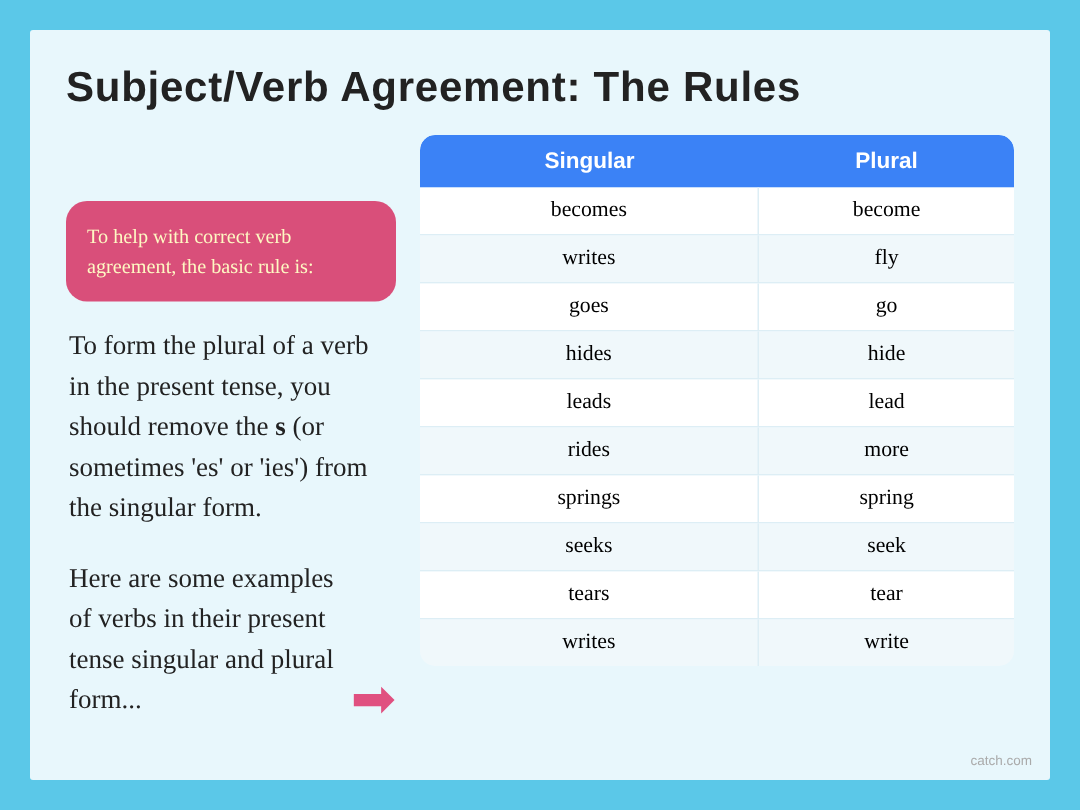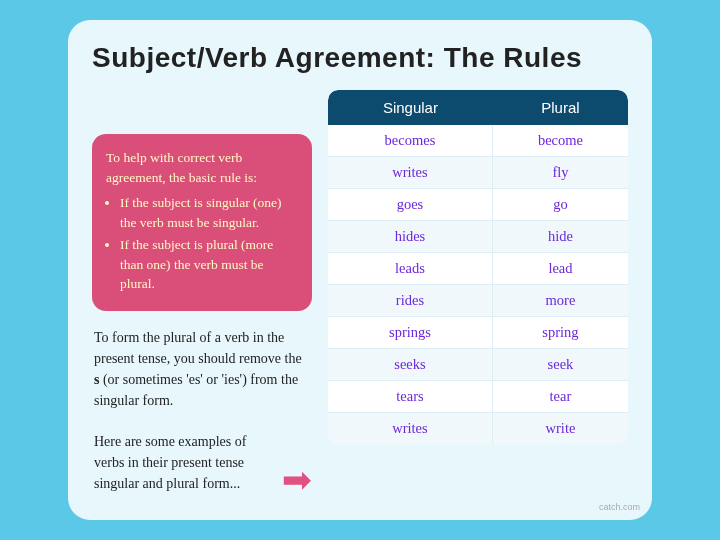--- a/index.html
+++ b/index.html
@@ -10,22 +10,22 @@
       background: #5bc8e8;
       display: flex;
       align-items: center;
       justify-content: center;
       font-family: 'Arial Rounded MT Bold', 'Arial Black', Arial, sans-serif;
       overflow: hidden;
     }
 
     .main-card {
       background: #e8f7fc;
-      border-radius: 22px;
-      width: 584px;
+      border-radius: 2px;
+      width: 680px;
       min-height: 500px;
       padding: 22px 24px 18px 24px;
       position: relative;
     }
 
     .page-title {
       font-size: 28px;
       font-weight: 900;
       color: #222;
       margin-bottom: 16px;
@@ -62,21 +62,21 @@
       padding-left: 14px;
     }
 
     .info-box ul li {
       margin-bottom: 3px;
     }
 
     .info-box-plain {
       background: transparent;
       color: #222;
-      font-size: 14px;
+      font-size: 18px;
       font-family: 'Comic Sans MS', 'Chalkboard SE', cursive;
       line-height: 1.5;
       padding: 4px 2px;
     }
 
     .arrow {
       color: #e05080;
       font-size: 36px;
       line-height: 1;
     }
@@ -87,24 +87,24 @@
 
     .verb-table {
       width: 100%;
       border-collapse: separate;
       border-spacing: 0;
       border-radius: 10px;
       overflow: hidden;
     }
 
     .verb-table thead tr th {
-      background: #0c4a6e;
+      background: #3b82f6;
       color: #fff;
       font-size: 15px;
-      font-weight: 400;
+      font-weight: 700;
       padding: 9px 0;
       text-align: center;
       font-family: 'Arial Rounded MT Bold', 'Arial Black', Arial, sans-serif;
     }
 
     .verb-table thead tr th:first-child {
       border-radius: 10px 0 0 0;
     }
 
     .verb-table thead tr th:last-child {
@@ -117,21 +117,21 @@
 
     .verb-table tbody tr:nth-child(even) {
       background: #f0f8fb;
     }
 
     .verb-table tbody tr td {
       text-align: center;
       padding: 7px 0;
       font-size: 14.5px;
       font-family: 'Comic Sans MS', 'Chalkboard SE', cursive;
-      color: #6d28d9;
+      color: #000000;
       border-bottom: 1px solid #ddeef5;
       margin-left: 21px;
     }
 
     .verb-table tbody tr:last-child td {
       border-bottom: none;
     }
 
     .verb-table tbody tr td:first-child {
       border-right: 1px solid #ddeef5;
@@ -151,24 +151,20 @@
 
 <div class="main-card">
   <div class="page-title">Subject/Verb Agreement: The Rules</div>
 
   <div class="content-row">
 
     <div class="left-col">
 
       <div class="info-box">
         <span>To help with correct verb agreement, the basic rule is:</span>
-        <ul>
-          <li>If the subject is singular (one) the verb must be singular.</li>
-          <li>If the subject is plural (more than one) the verb must be plural.</li>
-        </ul>
       </div>
 
       <div class="info-box-plain">
         <span>To form the plural of a verb in the present tense, you should remove the <strong>s</strong> (or sometimes 'es' or 'ies') from the singular form.</span>
       </div>
 
       <div style="display:flex; align-items:flex-end; gap:0;">
         <div class="info-box-plain" style="flex:1;">
           <span>Here are some examples of verbs in their present tense singular and plural form...</span>
         </div>

